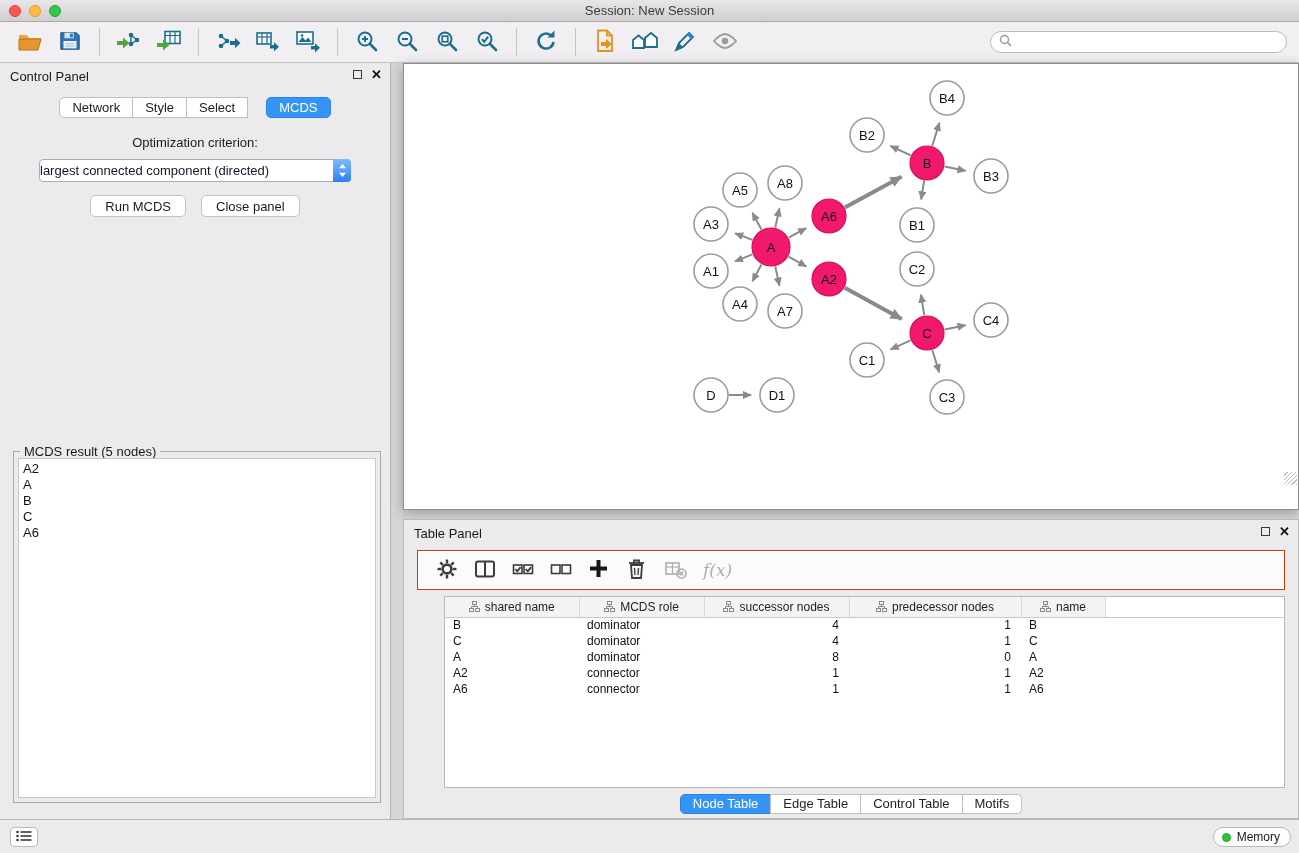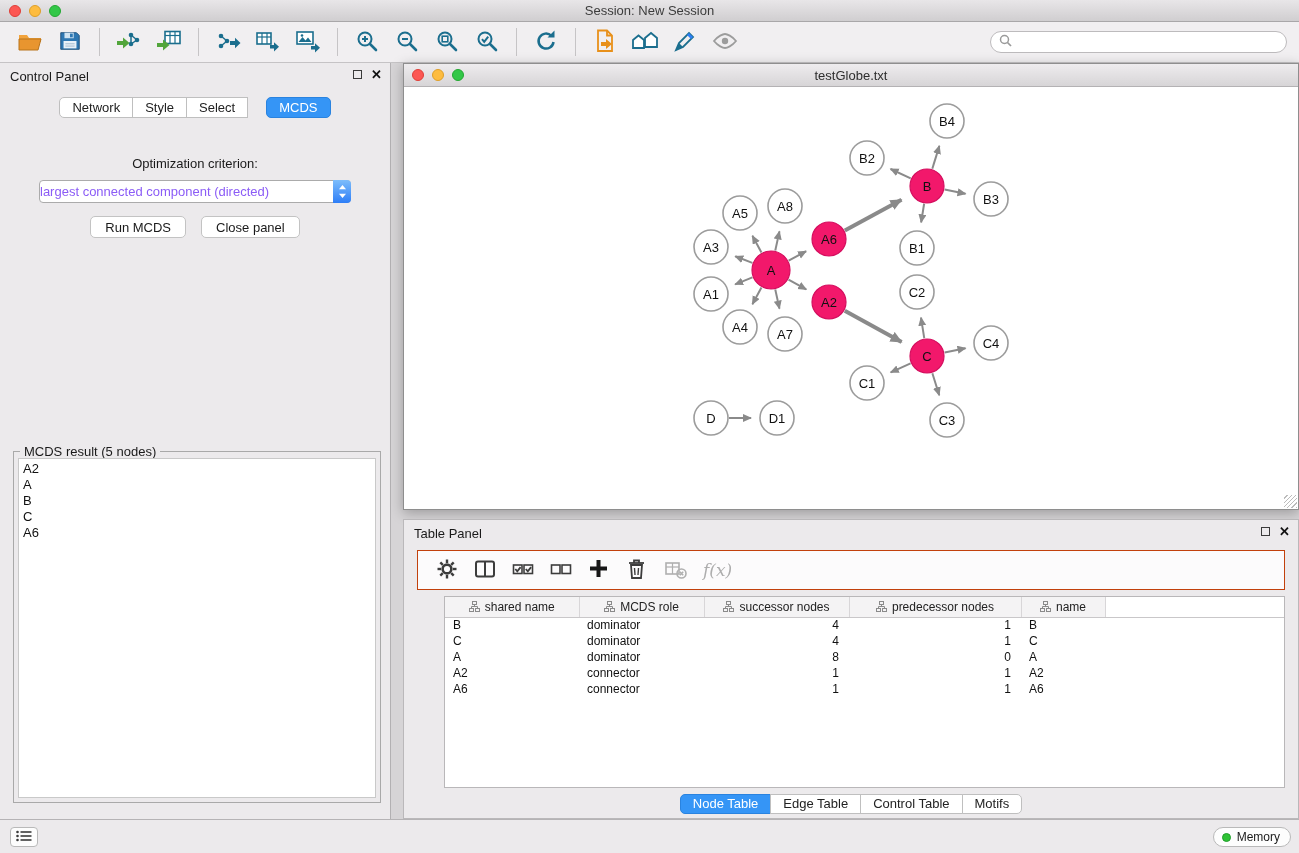--- a/index.html
+++ b/index.html
@@ -69,27 +69,27 @@
   .ctl-tabs { margin-top:8px; }
   .seg {
     height:21px; line-height:19px; padding:0 12px;
     background:#fff; border:1px solid #bfbfbf; margin-left:-1px;
     font-family:"Liberation Sans",sans-serif; font-size:13px; color:#222;
   }
   .seg:first-child { border-radius:5px 0 0 5px; margin-left:0; }
   .seg:last-child { border-radius:0 5px 5px 0; }
   .seg.active { background:#3595f6; border-color:#2a83df; color:#fff; border-radius:5px; margin-left:18px; }
 
-  .opt-label { margin-top:38px; text-align:center; font-size:13px; color:#1a1a1a; }
+  .opt-label { margin-top:17px; text-align:center; font-size:13px; color:#1a1a1a; }
   .mac-select {
     position:relative; margin:9px auto 0 auto; width:312px; height:23px;
     background:#fff; border:1px solid #ababab; border-radius:4px;
     display:flex; align-items:center;
   }
-  .mac-select .sel-text { font-size:13px; color:#8b5cf6; flex:1; white-space:nowrap; overflow:hidden; }
+  .mac-select .sel-text { font-size:13px; color:#0f172a; flex:1; white-space:nowrap; overflow:hidden; }
   .sel-stepper {
     width:18px; height:23px; margin:-1px -1px -1px 0;
     background:linear-gradient(#7dbdfb, #2e7ef7);
     border-radius:0 4px 4px 0; display:flex; align-items:center; justify-content:center;
   }
   .btn-row { margin-top:13px; display:flex; justify-content:center; gap:15px; }
   .mac-btn {
     height:22px; padding:0 14px; background:#fff;
     border:1px solid #c3c3c3; border-radius:5px;
     font-family:"Liberation Sans",sans-serif; font-size:13px; color:#1a1a1a;
@@ -362,28 +362,20 @@
             <div class="result-item">A2</div>
             <div class="result-item">A</div>
             <div class="result-item">B</div>
             <div class="result-item">C</div>
             <div class="result-item">A6</div>
           </div>
       </div>
     </div>
 
     <div class="network-window">
-      <div class="net-titlebar">
-        <div class="lights">
-          <span class="light red"></span>
-          <span class="light yellow"></span>
-          <span class="light green"></span>
-        </div>
-        <div class="title">testGlobe.txt</div>
-      </div>
       <div class="canvas">
         <svg width="894" height="422" viewBox="0 0 894 422">
             <defs>
               <marker id="arr" markerUnits="userSpaceOnUse" markerWidth="10" markerHeight="10" refX="8" refY="4" orient="auto">
                 <path d="M0 0 L9 4 L0 8 Z" fill="#8A8A8A"></path>
               </marker>
               <marker id="arrT" markerUnits="userSpaceOnUse" markerWidth="14" markerHeight="12" refX="11" refY="5.5" orient="auto">
                 <path d="M0 0 L12 5.5 L0 11 Z" fill="#8A8A8A"></path>
               </marker>
             </defs>

